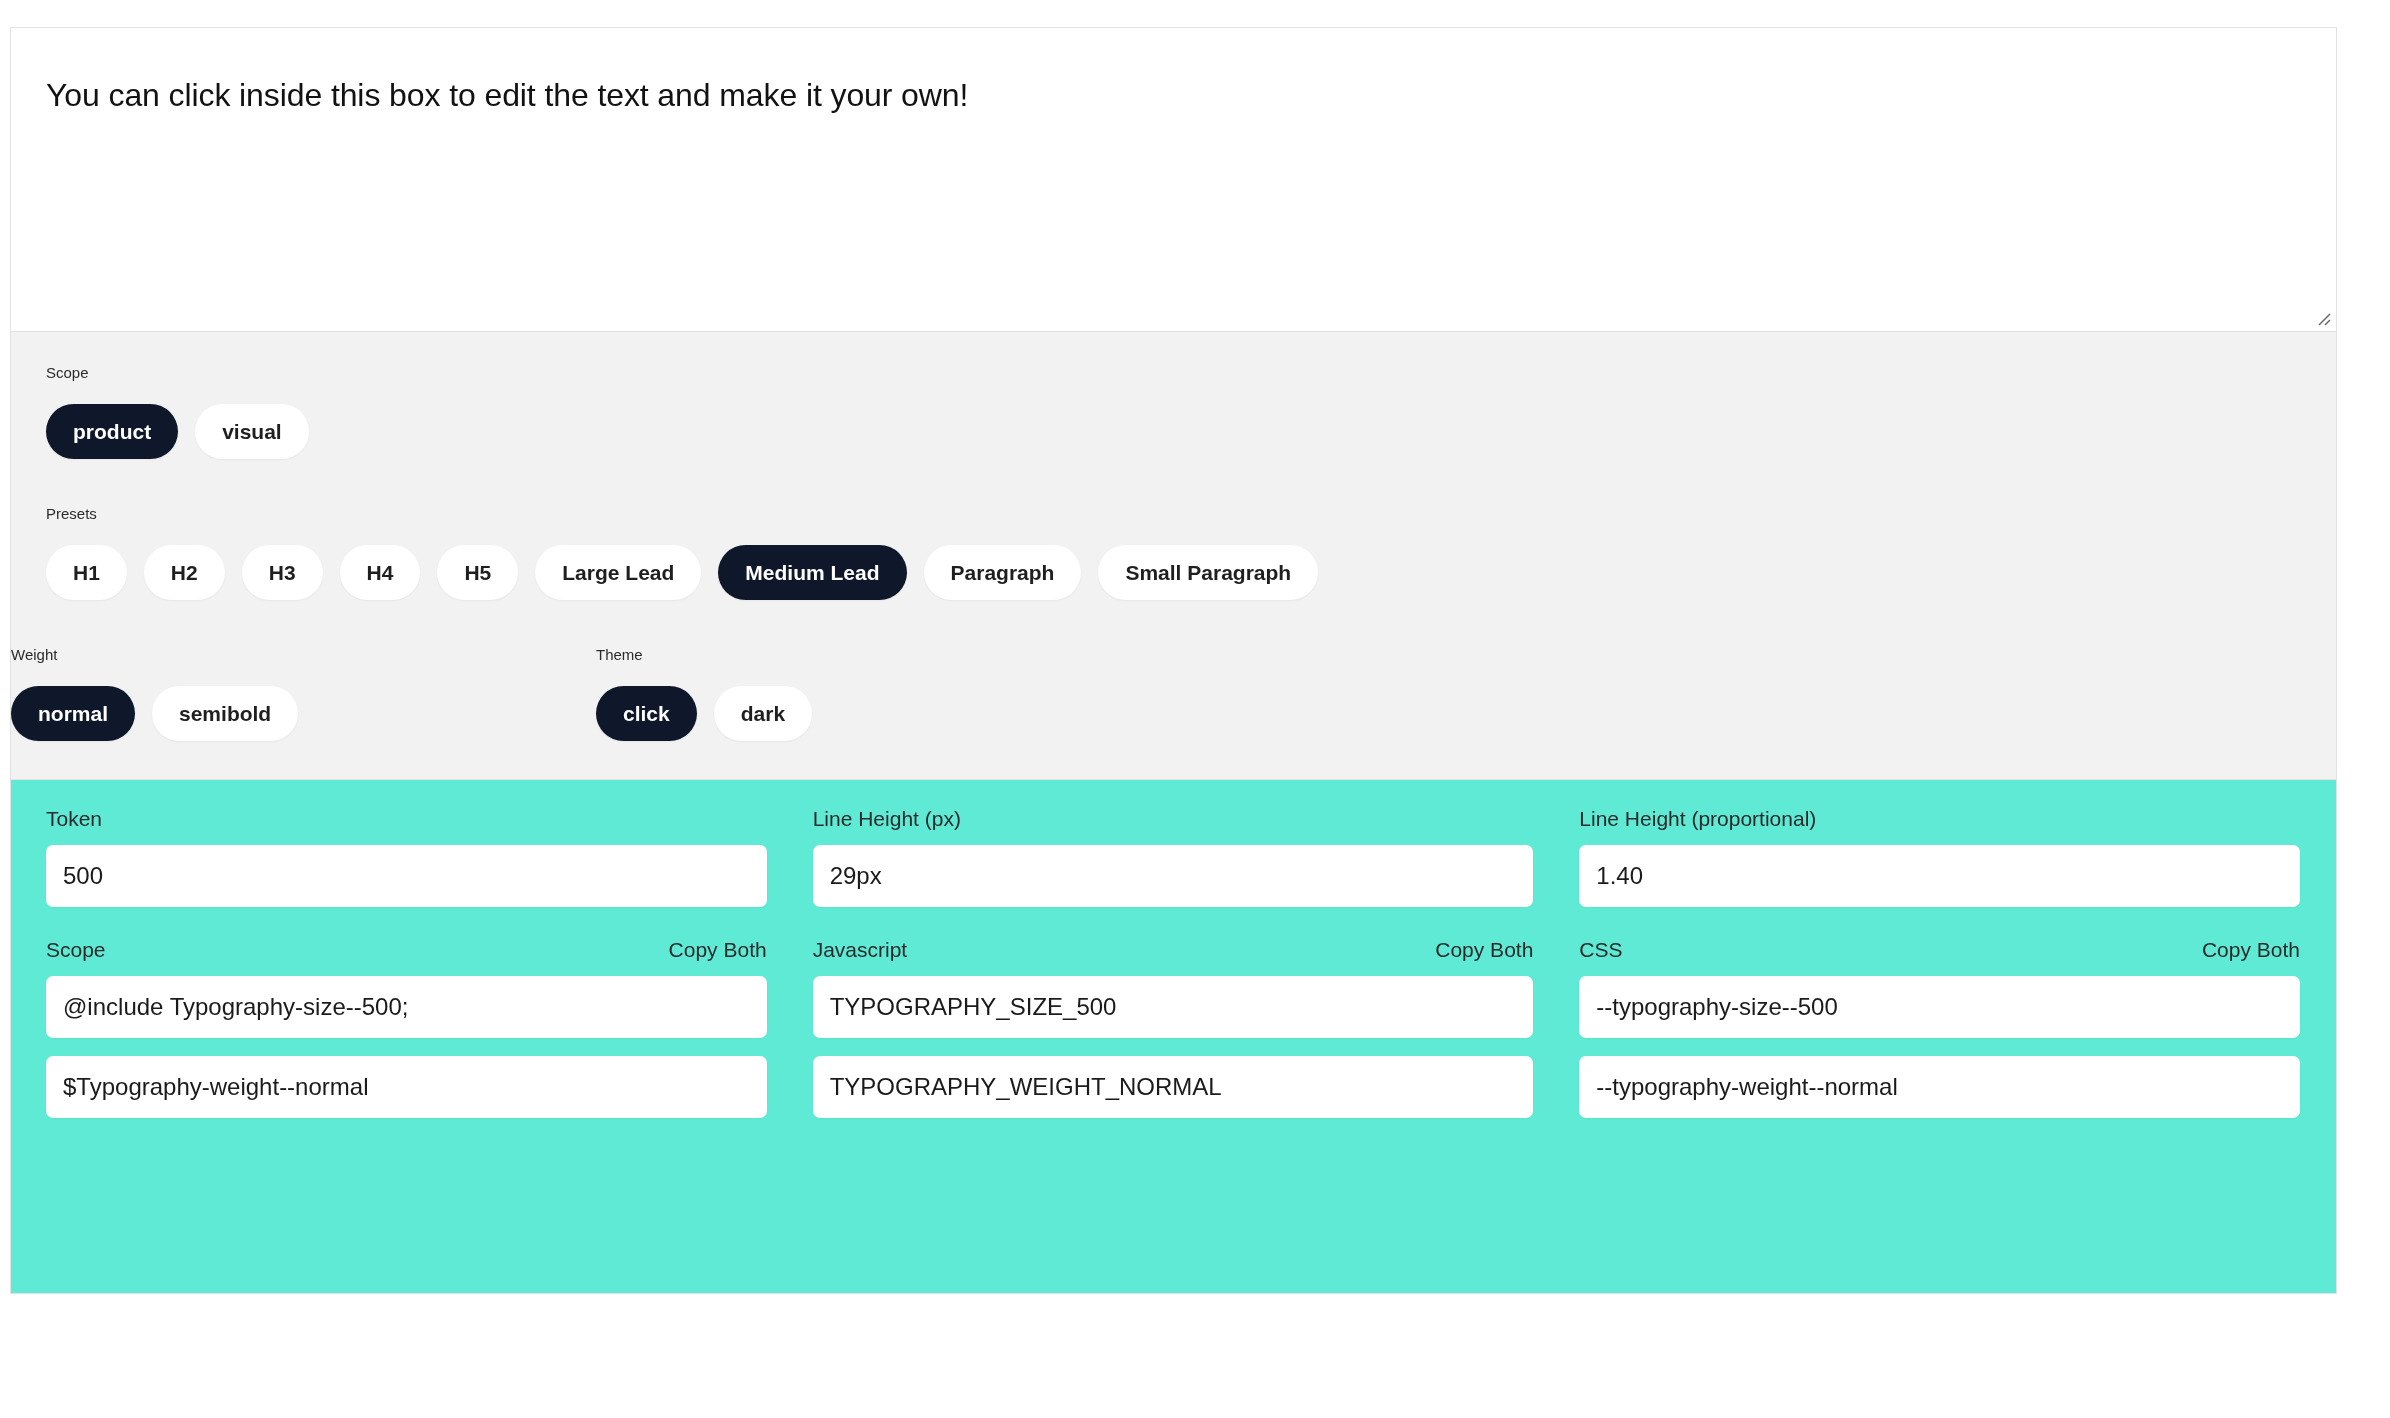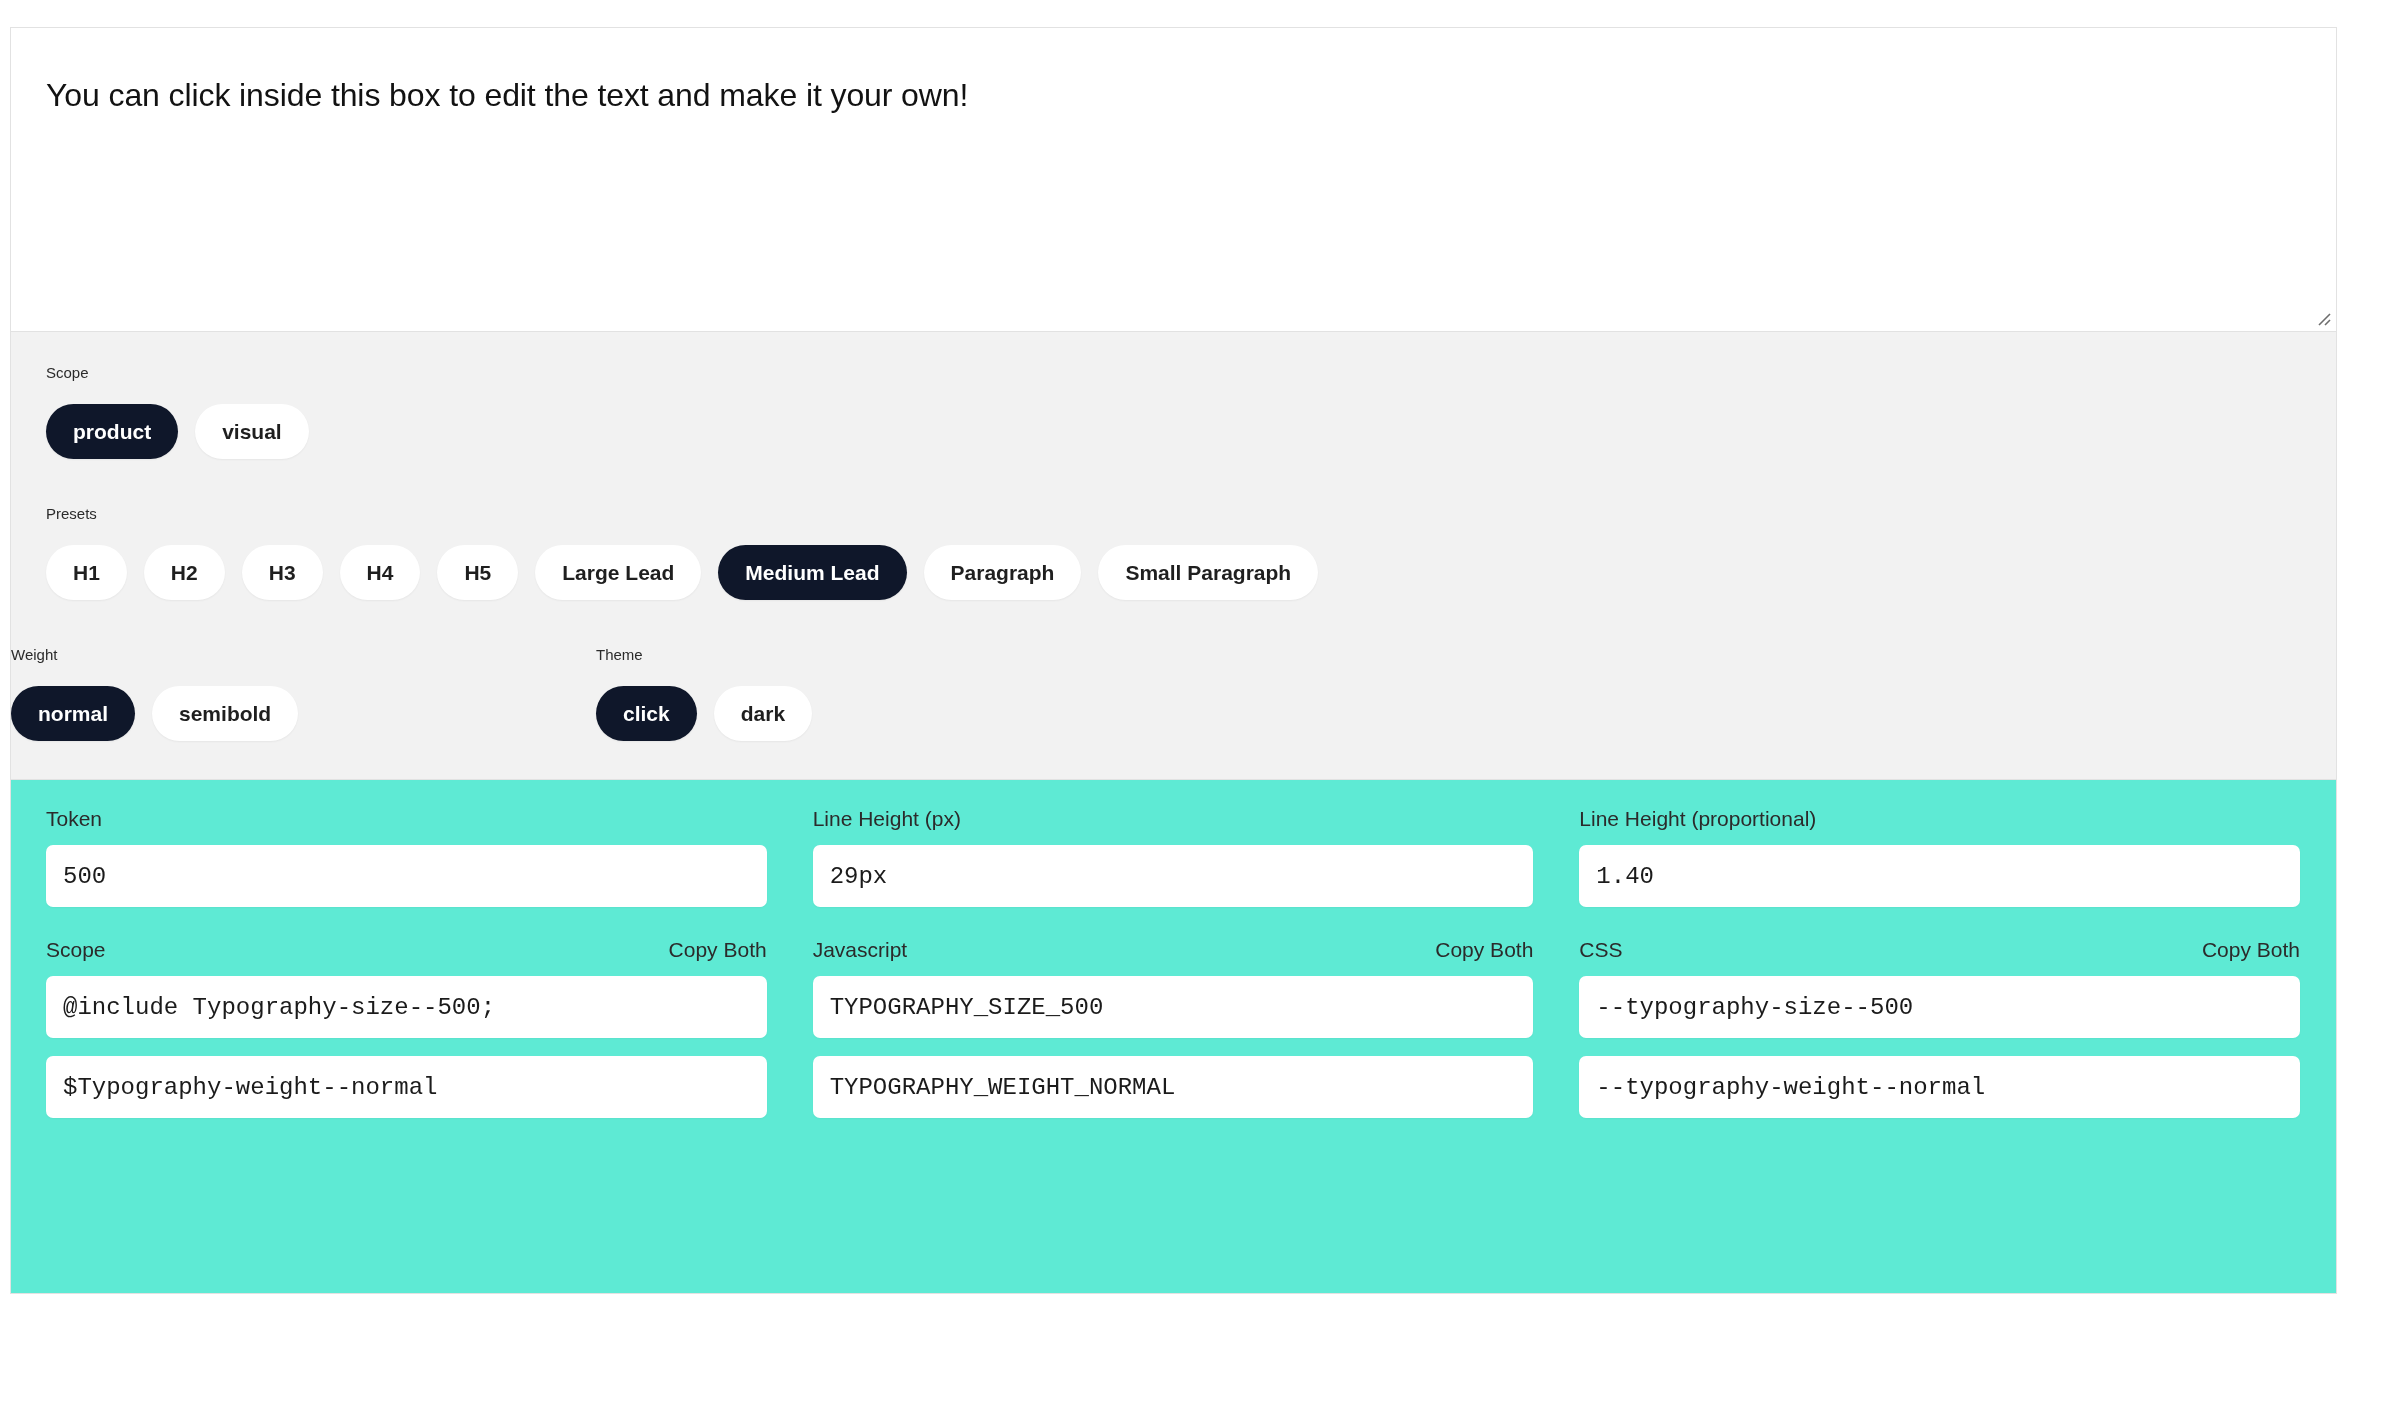--- a/index.html
+++ b/index.html
@@ -147,21 +147,21 @@
     line-height: 26px;
     color: #2b2b2b;
     cursor: pointer;
   }
   .tok-input {
     width: 100%;
     height: 62px;
     border: 0;
     border-radius: 7px;
     background: #ffffff;
-    font-family: Liberation Mono, monospace;
+    font-family: Liberation Sans, sans-serif;
     font-size: 24px;
     color: #1b1b1b;
     padding: 0 17px;
     outline: none;
     box-shadow: 0 1px 2px rgba(0,0,0,0.04);
   }
   .tok-input + .tok-input { margin-top: 18px; }
   .tokens-row-1 { margin-bottom: 30px; }
 </style>
 </head>

